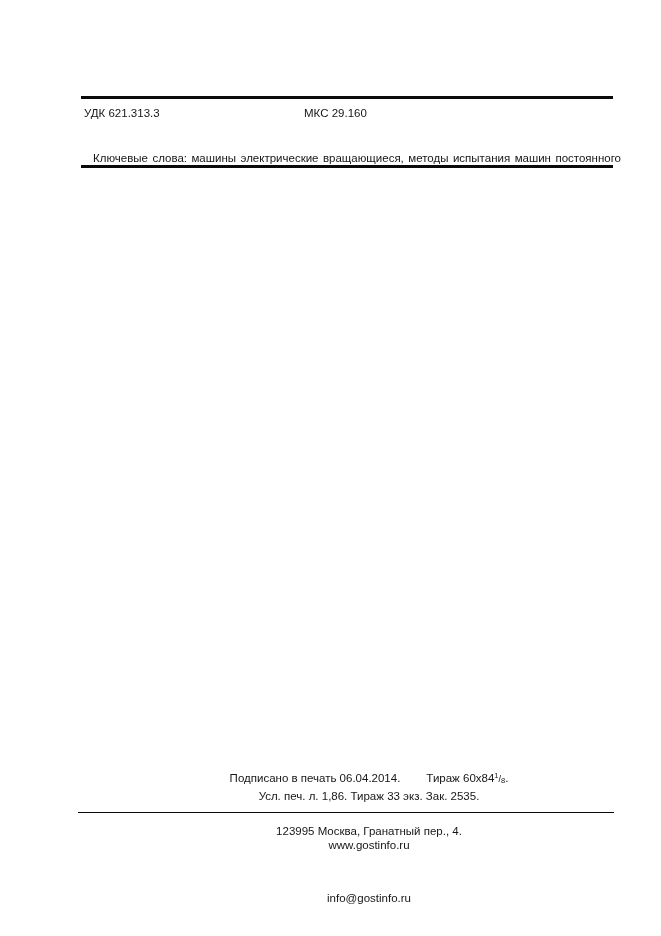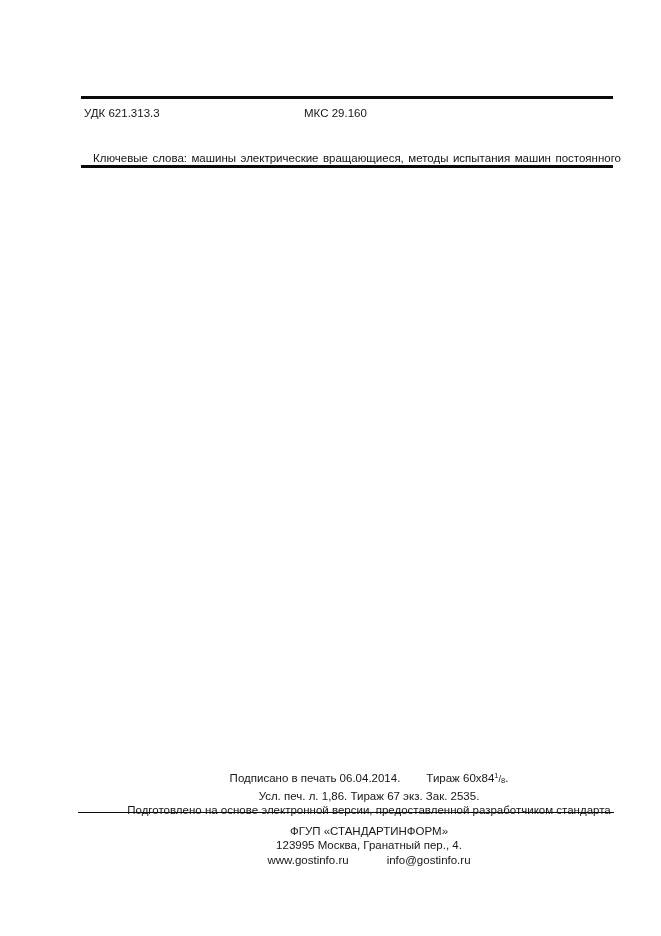--- a/index.html
+++ b/index.html
@@ -99,20 +99,21 @@
     top: 824px;
     width: 488px;
     text-align: center;
     line-height: 14.3px;
   }
   .links-row {
     display: flex;
     justify-content: center;
     gap: 38px;
     white-space: nowrap;
+    flex-direction: column;
   }
 </style>
 </head>
 <body>
 
 <div class="page">
 
   <div class="rule rule-top"></div>
 
   <div class="udk-row">
@@ -123,28 +124,26 @@
   <div class="keywords">
     <div class="kw-line1">Ключевые слова: машины электрические вращающиеся, методы испытания машин постоянного</div>
   </div>
 
   <div class="rule rule-mid"></div>
 
   <div class="imprint">
     <div class="imprint-line1">
       <span>Подписано в печать 06.04.2014.</span><span class="wide-gap"></span><span>Тираж 60х84</span><span class="frac-sup">1</span><span class="frac-sep">/</span><span class="frac-sub">8</span><span>.</span>
     </div>
-    <div>Усл. печ. л. 1,86. Тираж 67 экз. Зак. 2535.</div>
-    <div>Подготовлено на основе электронной версии, предоставленной разработчиком стандарта</div>
+    <div>Усл. печ. л. 1,86. Тираж 33 экз. Зак. 2535.</div>
   </div>
 
   <div class="rule rule-imprint"></div>
 
   <div class="publisher">
-    <div>ФГУП «СТАНДАРТИНФОРМ»</div>
     <div>123995 Москва, Гранатный пер., 4.</div>
     <div class="links-row">
       <span>www.gostinfo.ru</span>
       <span>info@gostinfo.ru</span>
     </div>
   </div>
 
 </div>
 
 </body></html>

